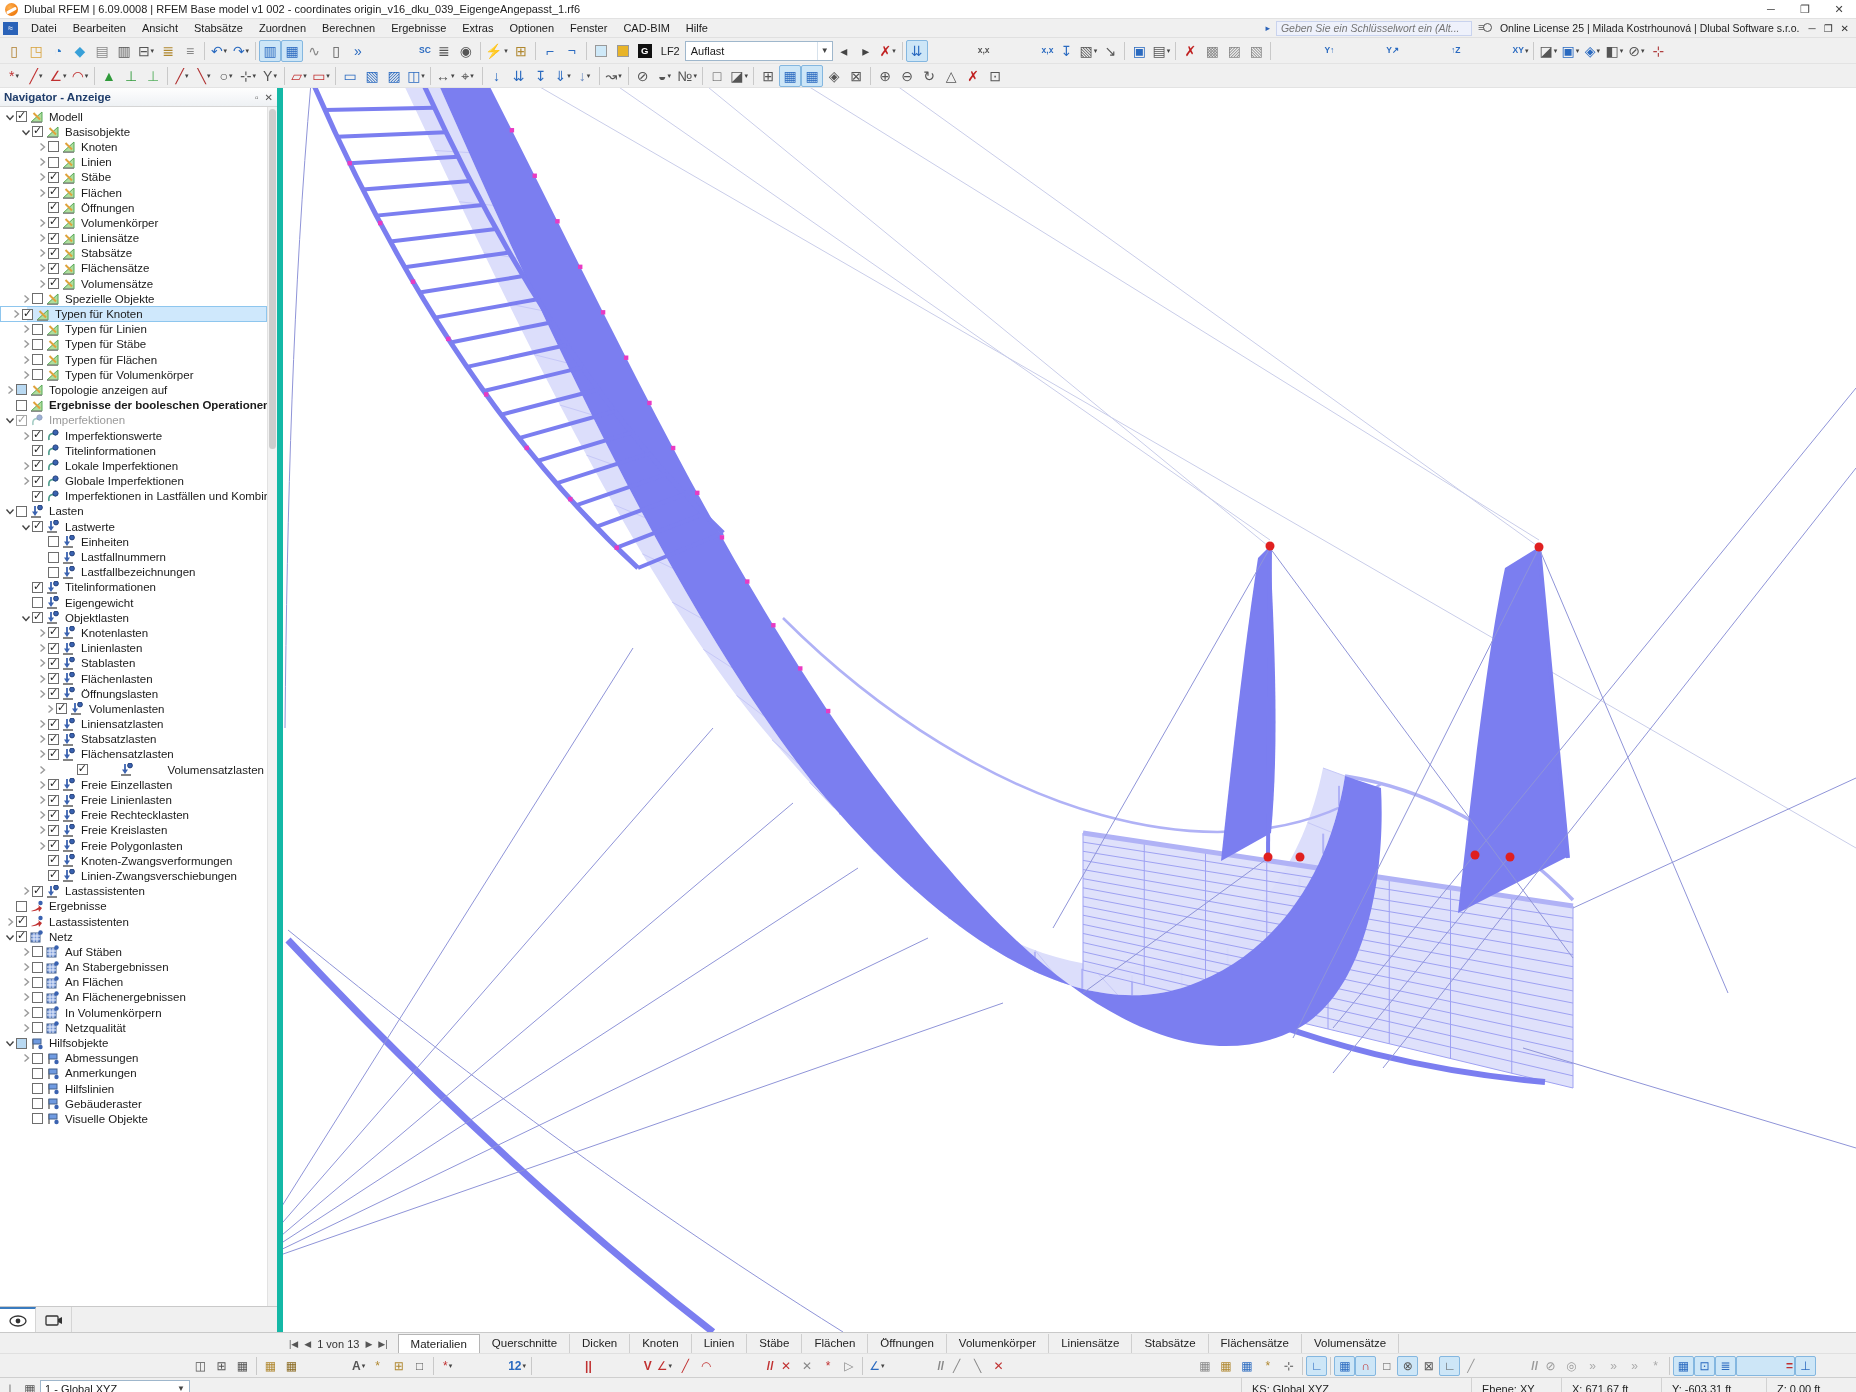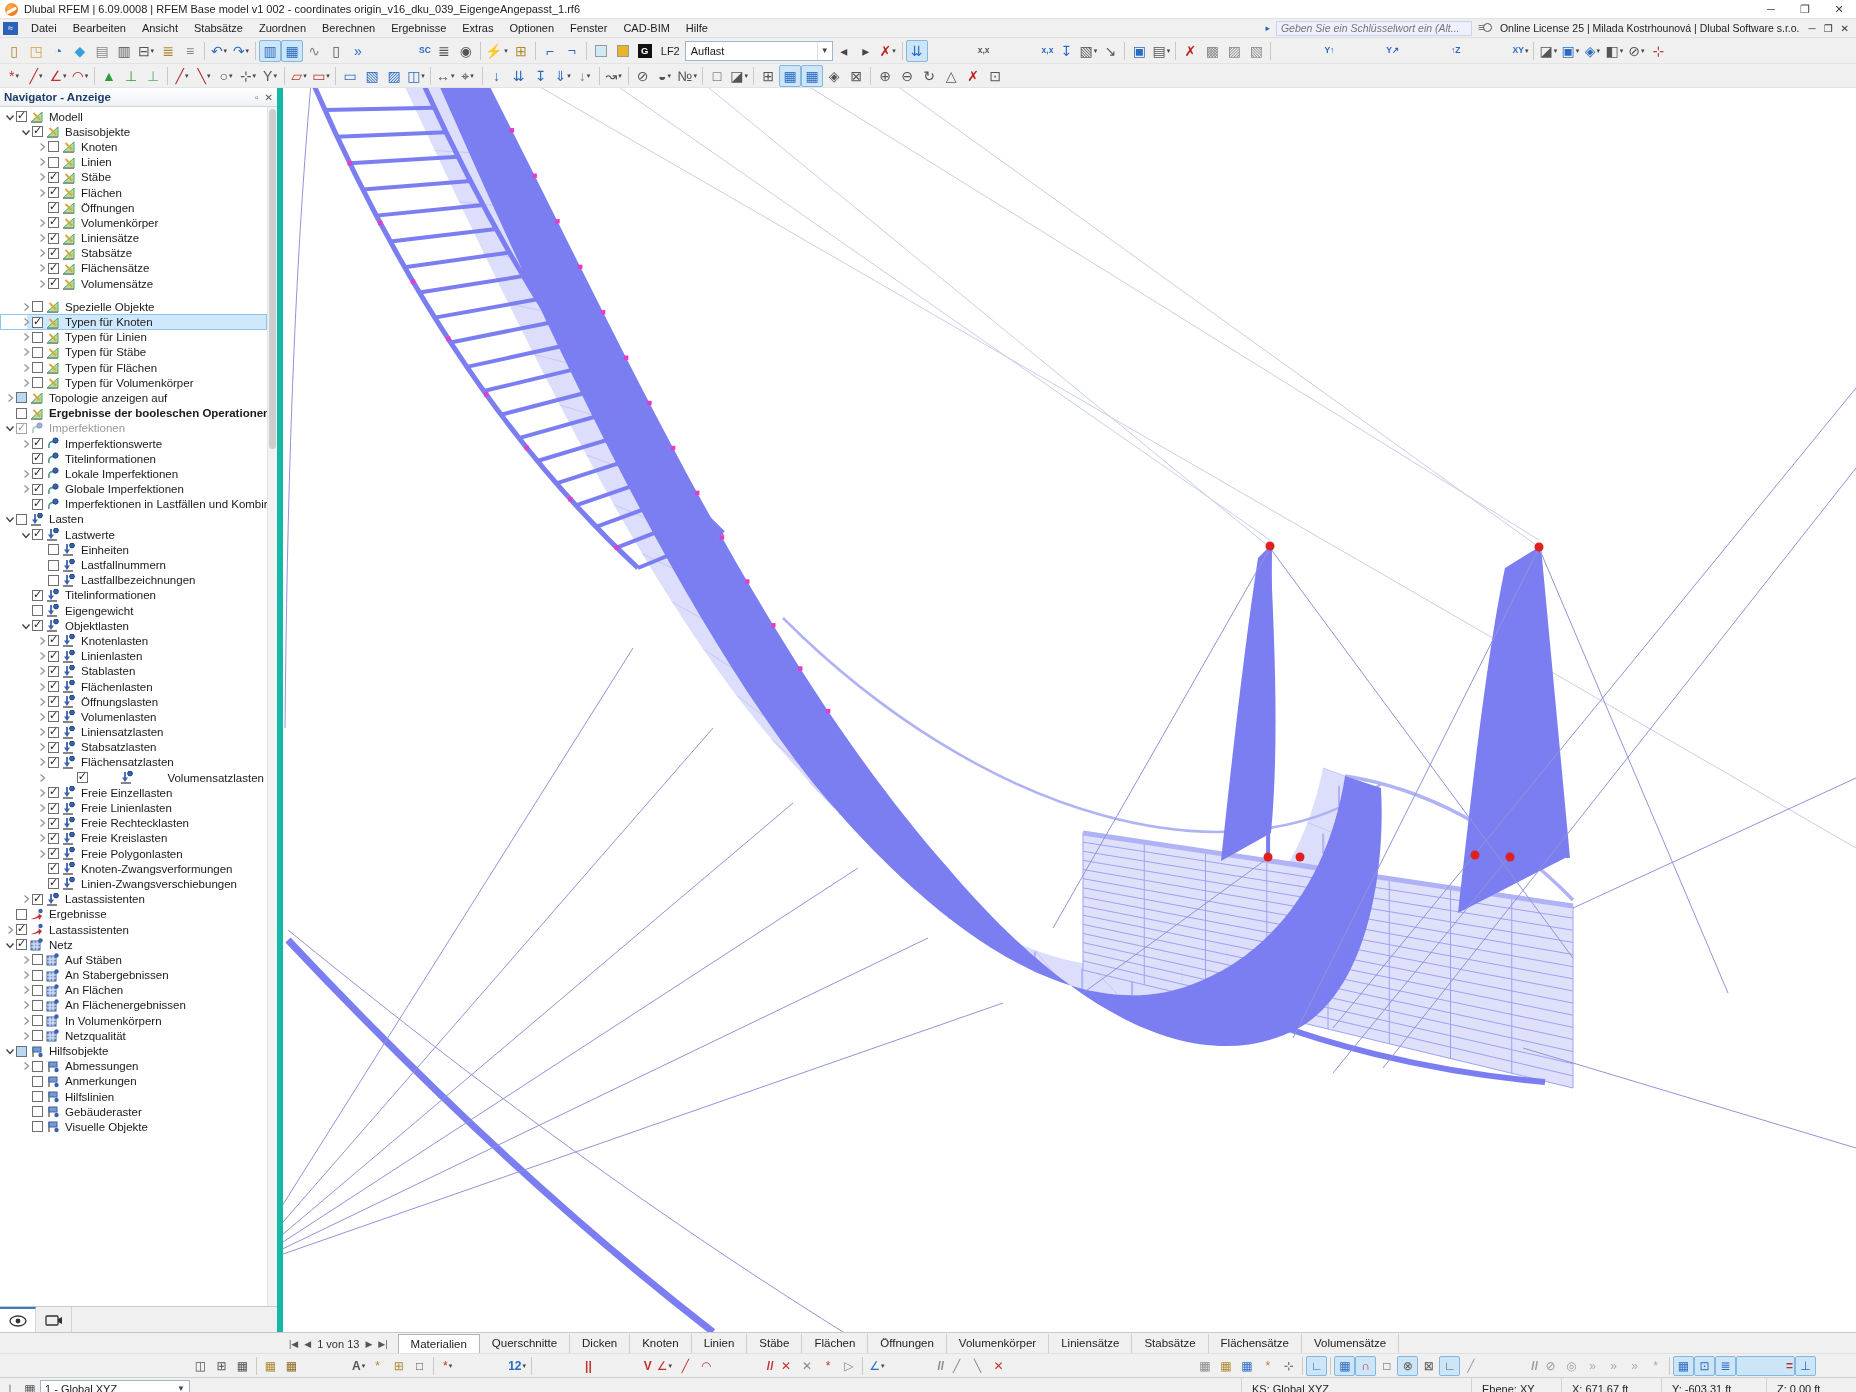--- a/index.html
+++ b/index.html
@@ -672,37 +672,37 @@
             <span class="cb on"></span>
             <span class="ticon">
               <svg width="13" height="13" viewBox="0 0 13 13">
                 <polygon points="1,12 12,12 12,2" fill="#aede9e" stroke="#58a858"></polygon>
                 <line x1="3.5" y1="3" x2="10" y2="9.5" stroke="#e0a23a" stroke-width="2"></line>
                 <line x1="1" y1="12.2" x2="12" y2="12.2" stroke="#888" stroke-width="1.4"></line>
               </svg>
             </span>
             <span class="tlabel">Volumensätze</span>
           </div>
-          <div class="trow" style="padding-left: 19px; margin-top: 8px;">
+          <div class="trow" style="padding-left: 19px;">
             <span class="exp">
               <svg width="10" height="10">
                 <polyline points="3.5,1.5 7.5,5 3.5,8.5" fill="none" stroke="#9a9a9a" stroke-width="1.4"></polyline>
               </svg>
             </span>
             <span class="cb off"></span>
             <span class="ticon">
               <svg width="13" height="13" viewBox="0 0 13 13">
                 <polygon points="1,12 12,12 12,2" fill="#aede9e" stroke="#58a858"></polygon>
                 <line x1="3.5" y1="3" x2="10" y2="9.5" stroke="#e0a23a" stroke-width="2"></line>
                 <line x1="1" y1="12.2" x2="12" y2="12.2" stroke="#888" stroke-width="1.4"></line>
               </svg>
             </span>
             <span class="tlabel">Spezielle Objekte</span>
           </div>
-          <div class="trow sel" style="padding-left: 19px;">
+          <div class="trow sel" style="padding-left: 9px;">
             <span class="exp">
               <svg width="10" height="10">
                 <polyline points="3.5,1.5 7.5,5 3.5,8.5" fill="none" stroke="#9a9a9a" stroke-width="1.4"></polyline>
               </svg>
             </span>
             <span class="cb on"></span>
             <span class="ticon">
               <svg width="13" height="13" viewBox="0 0 13 13">
                 <polygon points="1,12 12,12 12,2" fill="#aede9e" stroke="#58a858"></polygon>
                 <line x1="3.5" y1="3" x2="10" y2="9.5" stroke="#e0a23a" stroke-width="2"></line>
@@ -1079,21 +1079,21 @@
             <span class="ticon">
               <svg width="13" height="13" viewBox="0 0 13 13">
                 <line x1="5" y1="1" x2="5" y2="7" stroke="#3a62b0" stroke-width="1.8"></line>
                 <polygon points="2,6.5 8,6.5 5,11" fill="#3a62b0"></polygon>
                 <line x1="1" y1="12" x2="11" y2="12" stroke="#666" stroke-width="1.6"></line>
                 <circle cx="10" cy="2.5" r="2.4" fill="#3a62b0" stroke="#23407a"></circle>
               </svg>
             </span>
             <span class="tlabel">Öffnungslasten</span>
           </div>
-          <div class="trow" style="padding-left: 35px;">
+          <div class="trow" style="padding-left: 35px; margin-left: 8px;">
             <span class="exp">
               <svg width="10" height="10">
                 <polyline points="3.5,1.5 7.5,5 3.5,8.5" fill="none" stroke="#9a9a9a" stroke-width="1.4"></polyline>
               </svg>
             </span>
             <span class="cb on"></span>
             <span class="ticon">
               <svg width="13" height="13" viewBox="0 0 13 13">
                 <line x1="5" y1="1" x2="5" y2="7" stroke="#3a62b0" stroke-width="1.8"></line>
                 <polygon points="2,6.5 8,6.5 5,11" fill="#3a62b0"></polygon>

